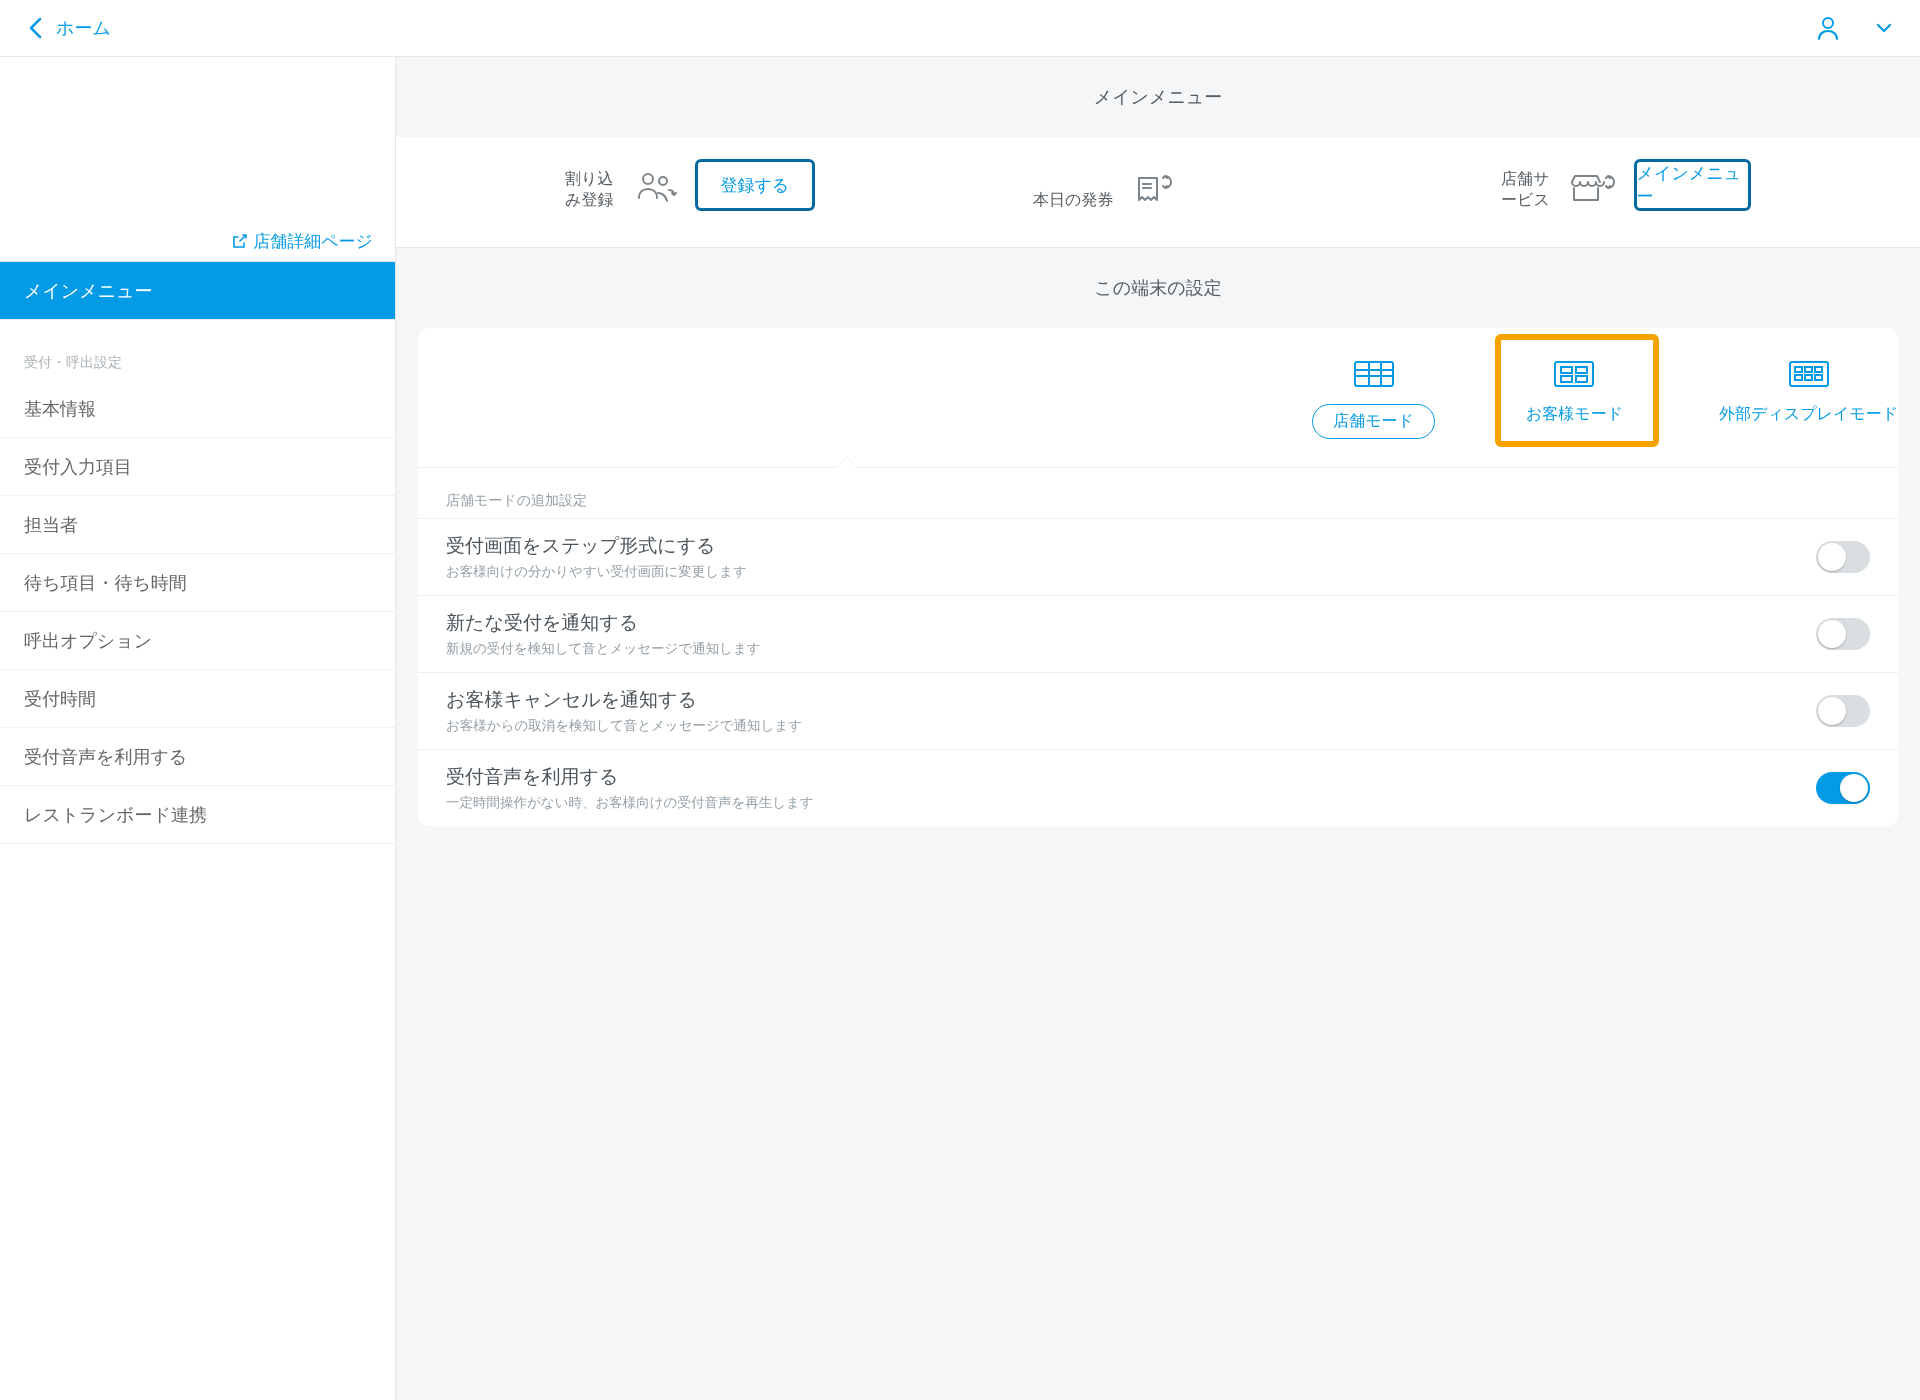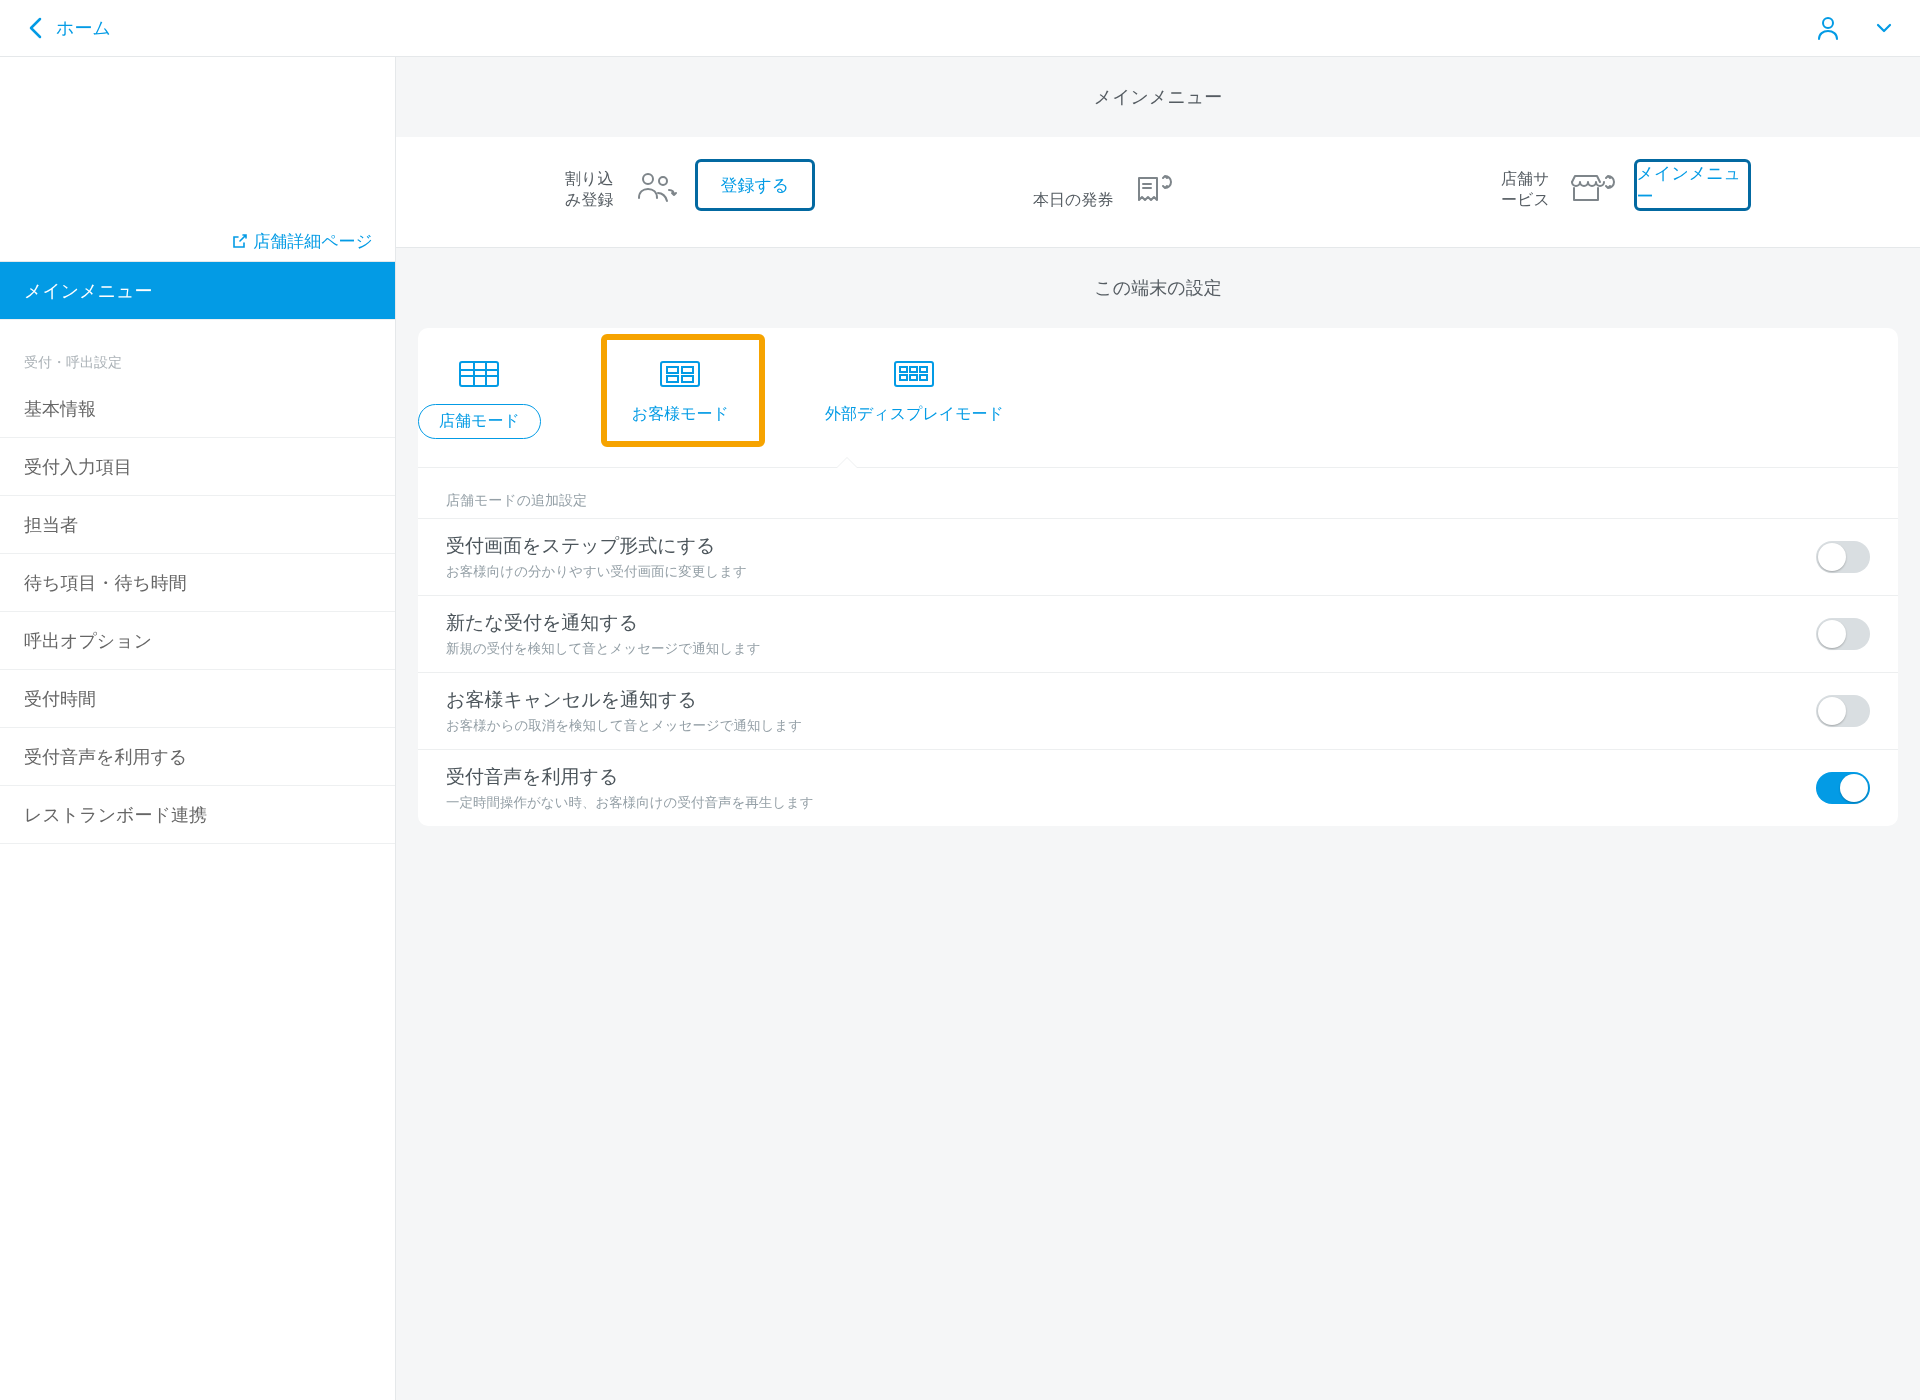--- a/index.html
+++ b/index.html
@@ -133,21 +133,21 @@
 
     
     .device-card {
       background:#fff;
       margin:0 22px;
       border-radius:10px;
       overflow:hidden;
     }
     .device-modes {
       display:flex;
-      justify-content:flex-start;
+      justify-content:flex-end;
       gap:60px;
       padding:30px 0 28px 0;
       border-bottom:1px solid #EDEFF0;
       position:relative;
     }
     .mode-cell {
       display:flex;
       flex-direction:column;
       align-items:center;
       gap:14px;

